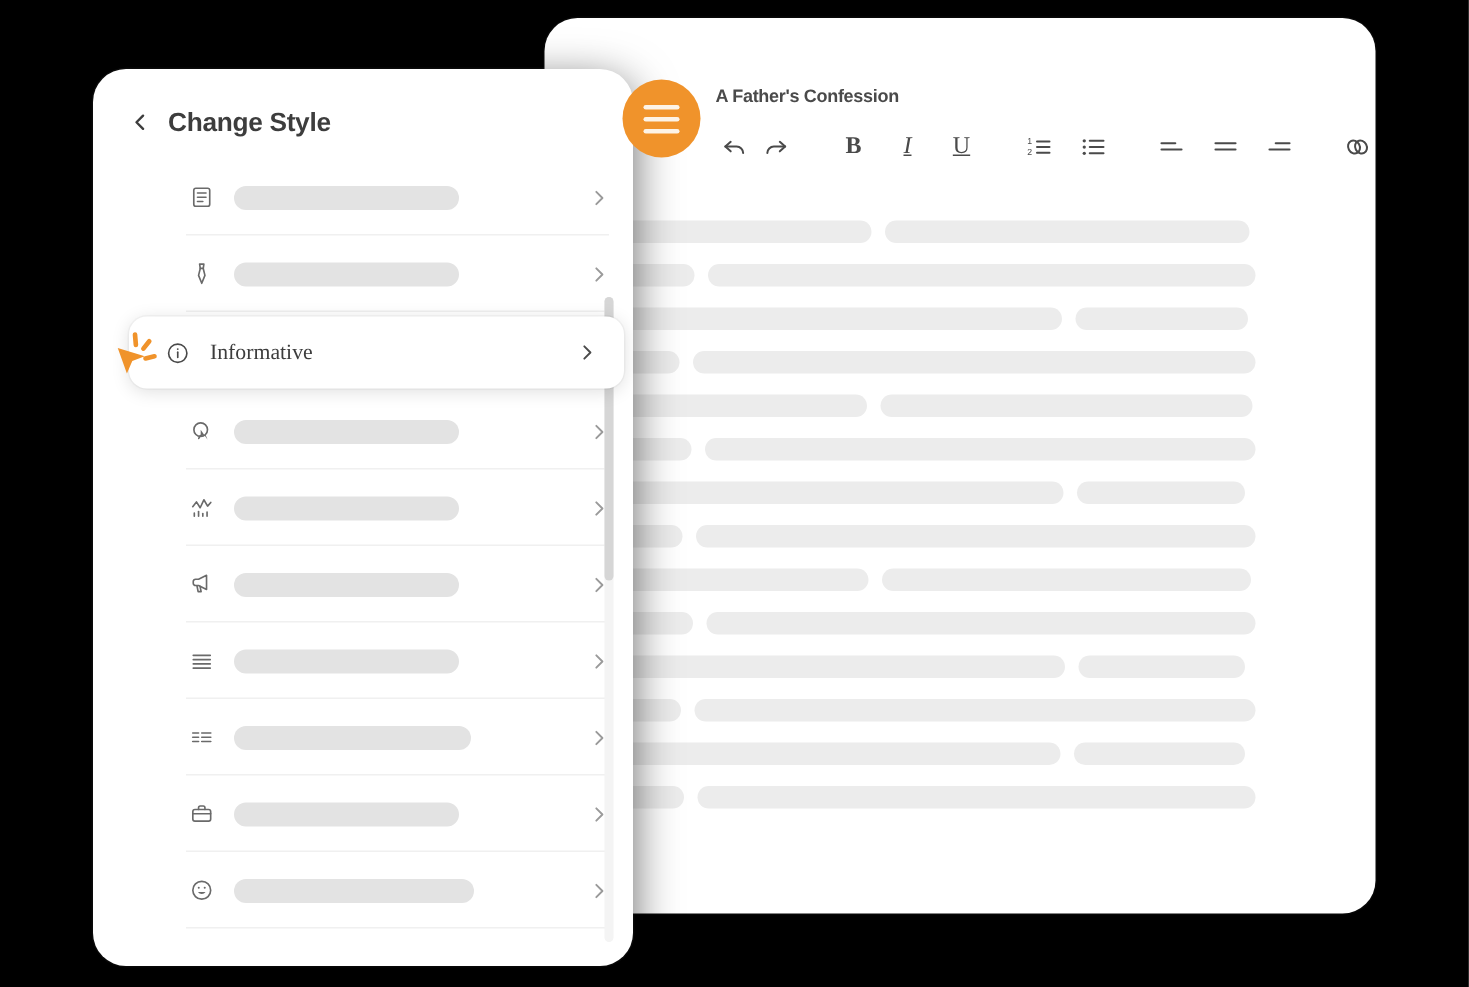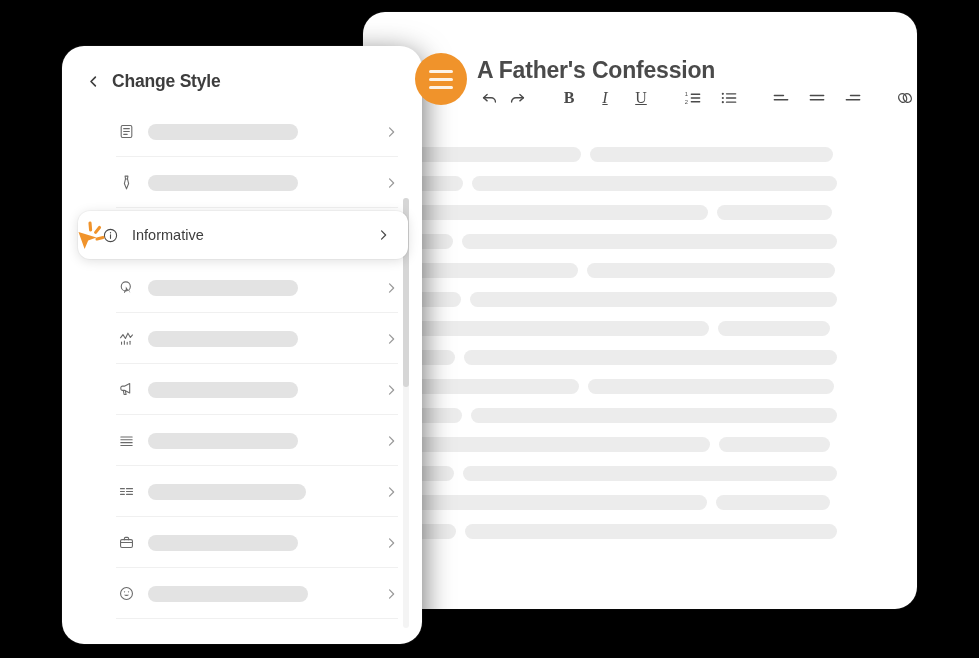--- a/index.html
+++ b/index.html
@@ -37,21 +37,21 @@
     position: absolute;
     left: 0; top: 0;
     width: 100%;
     height: 118px;
   }
 
   .doc-title {
     position: absolute;
     left: 114px;
     top: 45px;
-    font-size: 23px;
+    font-size: 12px;
     font-weight: bold;
     color: #4a4a4a;
     letter-spacing: -0.2px;
     white-space: nowrap;
   }
 
   .doc-toolbar {
     position: absolute;
     left: 112px;
     top: 72px;
@@ -133,25 +133,26 @@
   }
   .style-title {
     font-size: 17.5px;
     font-weight: bold;
     color: #3d3d3d;
     letter-spacing: -0.2px;
   }
 
   .style-list {
     position: absolute;
-    left: 4px;
+    left: 12px;
     top: 60px;
     width: 100%;
     height: 538px;
     padding: 0 0 0 0;
+    font-family: Liberation Serif, serif;
   }
 
   .style-item {
     position: relative;
     height: 51px;
     display: flex;
     align-items: center;
     padding: 0 28px 0 50px;
     cursor: pointer;
   }

